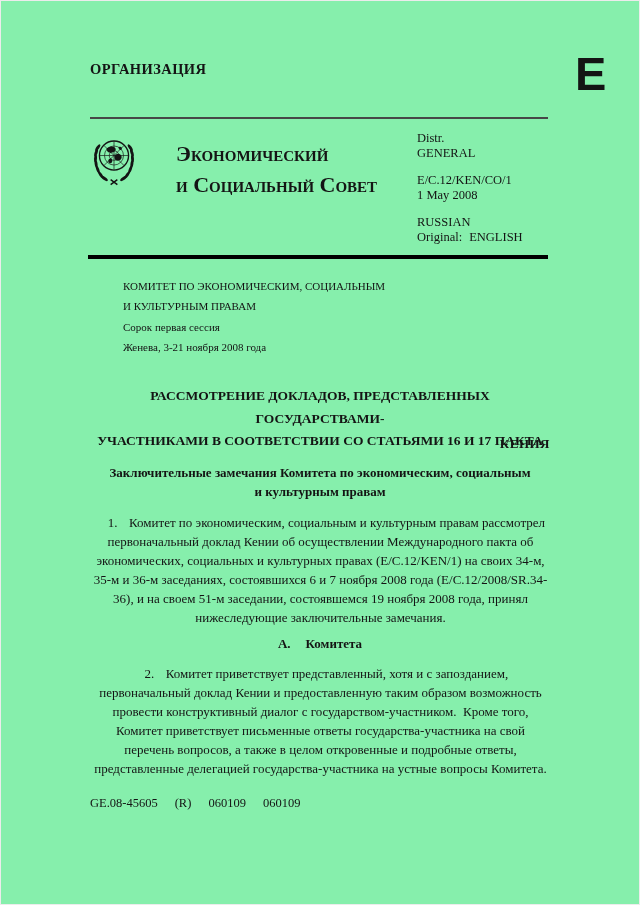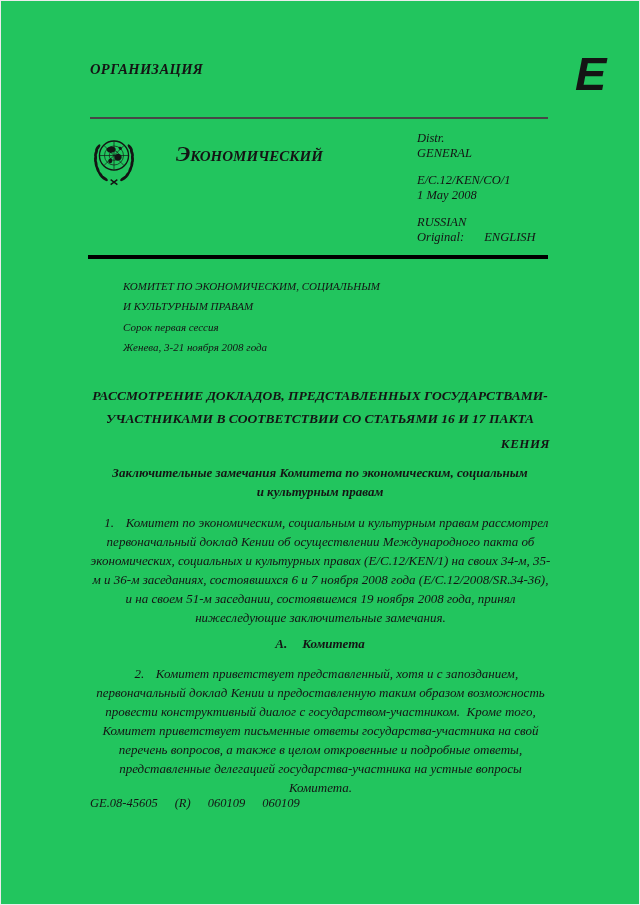--- a/index.html
+++ b/index.html
@@ -1,25 +1,24 @@
 <!DOCTYPE html>
 <html lang="ru"><head>
 <meta charset="utf-8">
 <style>
   html, body { margin: 0; padding: 0; background: #ffffff; }
   .page {
     position: relative;
     width: 640px;
     height: 905px;
-    background: #22c55e;
+    background: #86efac;
     box-shadow: inset 0 0 0 1px #ececec;
     font-family: "Liberation Serif", "DejaVu Serif", serif;
     color: #141414;
     overflow: hidden;
-    font-style: italic;
   }
   
   .org-block {
     position: absolute; left: 90px; top: 59px;
     font-size: 14.5px; line-height: 21px; font-weight: bold;
     letter-spacing: 0.4px;
   }
   .doc-letter {
     position: absolute; left: 575px; top: 50px;
     font-family: "Liberation Sans", "DejaVu Sans", sans-serif;
@@ -34,21 +33,21 @@
   .council {
     position: absolute; left: 176px; top: 138px;
     font-size: 22px; line-height: 31px; font-weight: bold;
     font-variant: small-caps;
   }
   .distr {
     position: absolute; left: 417px; top: 131px;
     font-size: 12.5px; line-height: 14.5px;
   }
   .distr .grp { margin-bottom: 13px; }
-  .orig-val { margin-left: 20px; }
+  .orig-val { margin-left: 7px; }
   .rule-thick {
     position: absolute; left: 88px; top: 255px;
     width: 460px; height: 4px; background: #000000;
   }
   
   .committee {
     position: absolute; left: 90px; top: 276px;
     font-size: 11px; line-height: 20.4px; margin-left: 33px;
   }
   
@@ -135,20 +134,21 @@
         <ellipse cx="83" cy="47" rx="7" ry="2.6" transform="rotate(-94 83 47)"></ellipse>
         <ellipse cx="82" cy="37" rx="7" ry="2.6" transform="rotate(-108 82 37)"></ellipse>
         <ellipse cx="79" cy="28" rx="7" ry="2.6" transform="rotate(-124 79 28)"></ellipse>
       </g>
       <path d="M44 94 L56 85 M56 94 L44 85" stroke="#141414" stroke-width="2.6" fill="none"></path>
     </svg>
   </div>
 
   <div class="council">
     <div>Экономический</div>
+    <div>и Социальный Совет</div>
   </div>
 
   <div class="distr">
     <div class="grp">
       <div>Distr.</div>
       <div>GENERAL</div>
     </div>
     <div class="grp">
       <div>E/C.12/KEN/CO/1</div>
       <div>1 May 2008</div>

